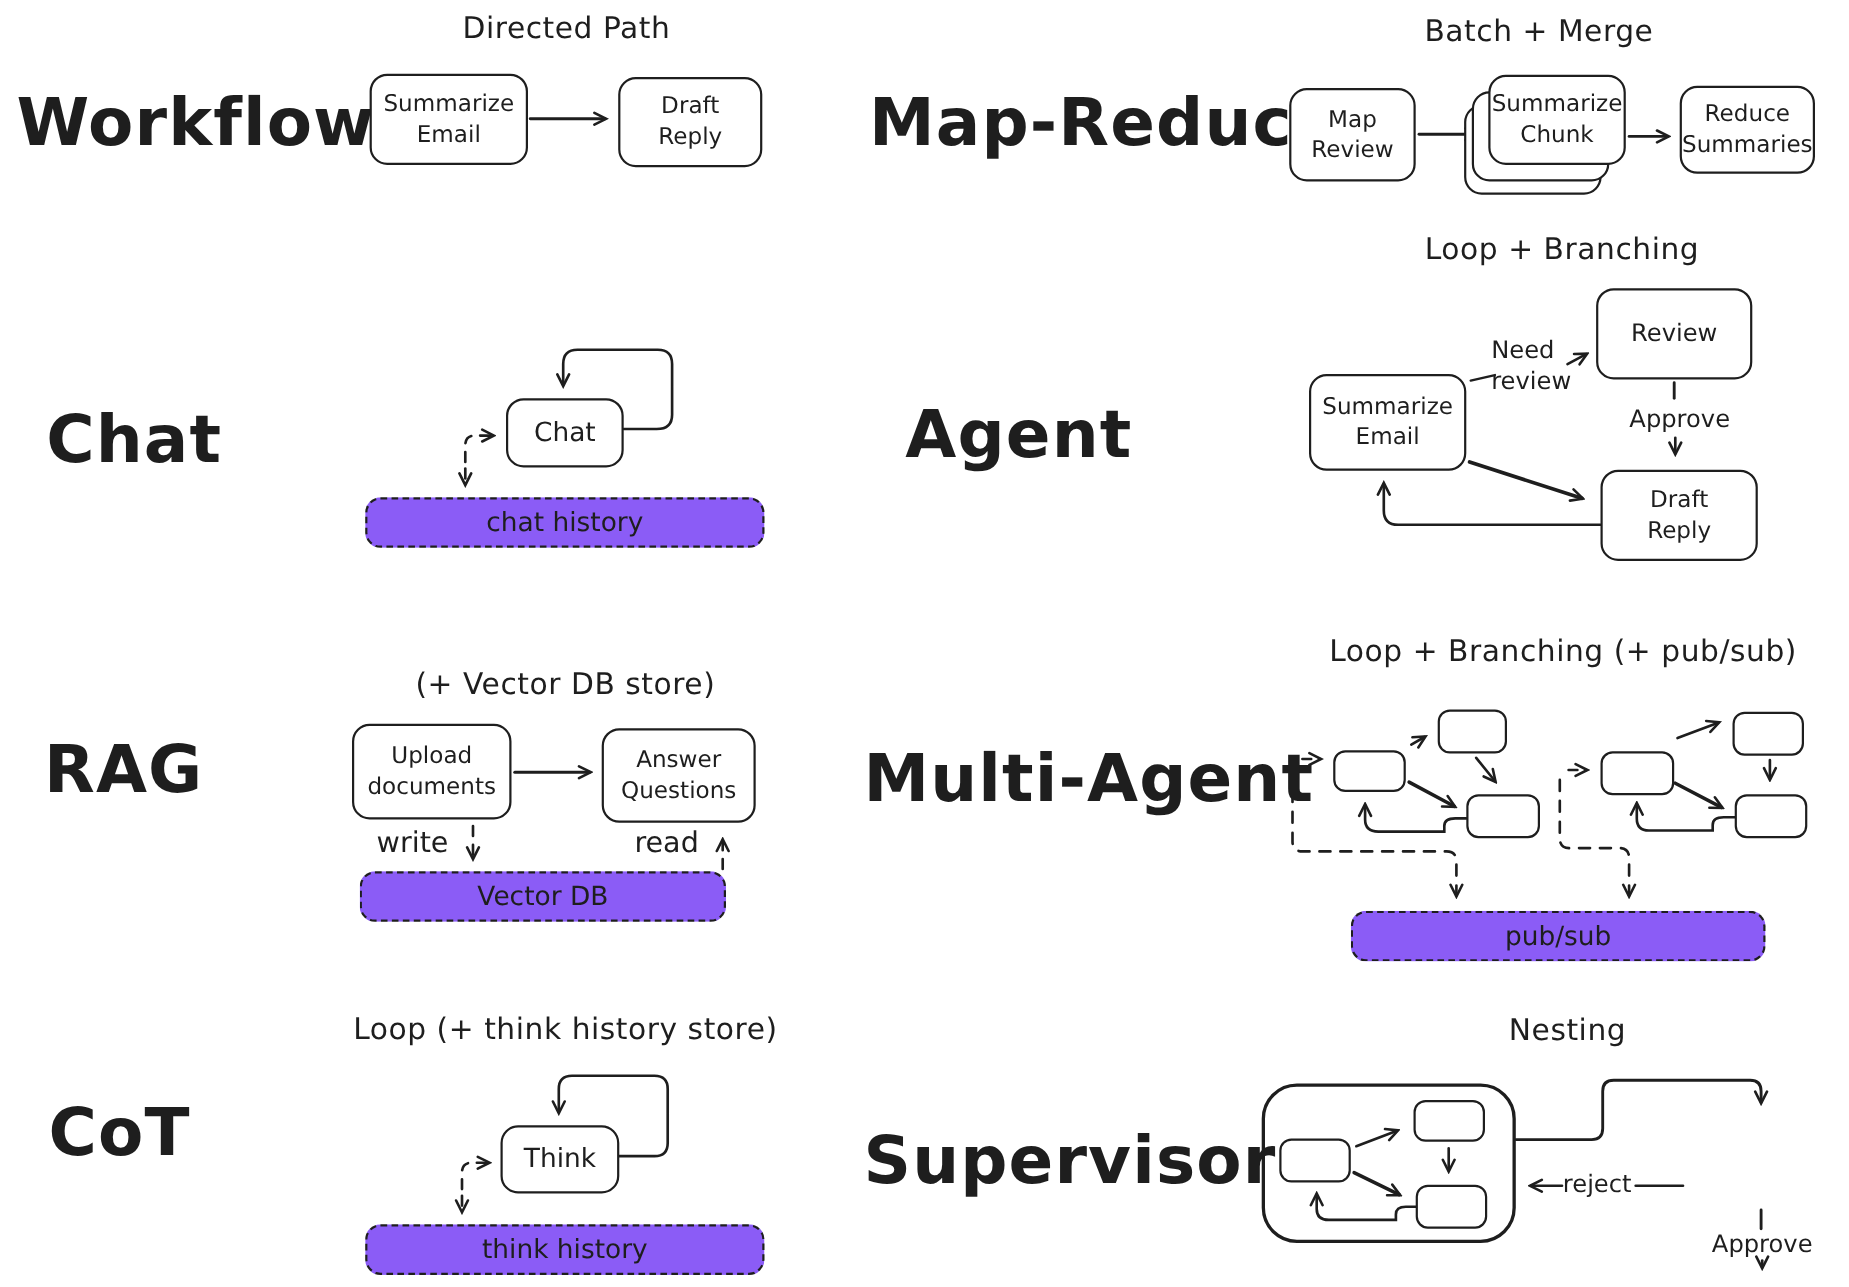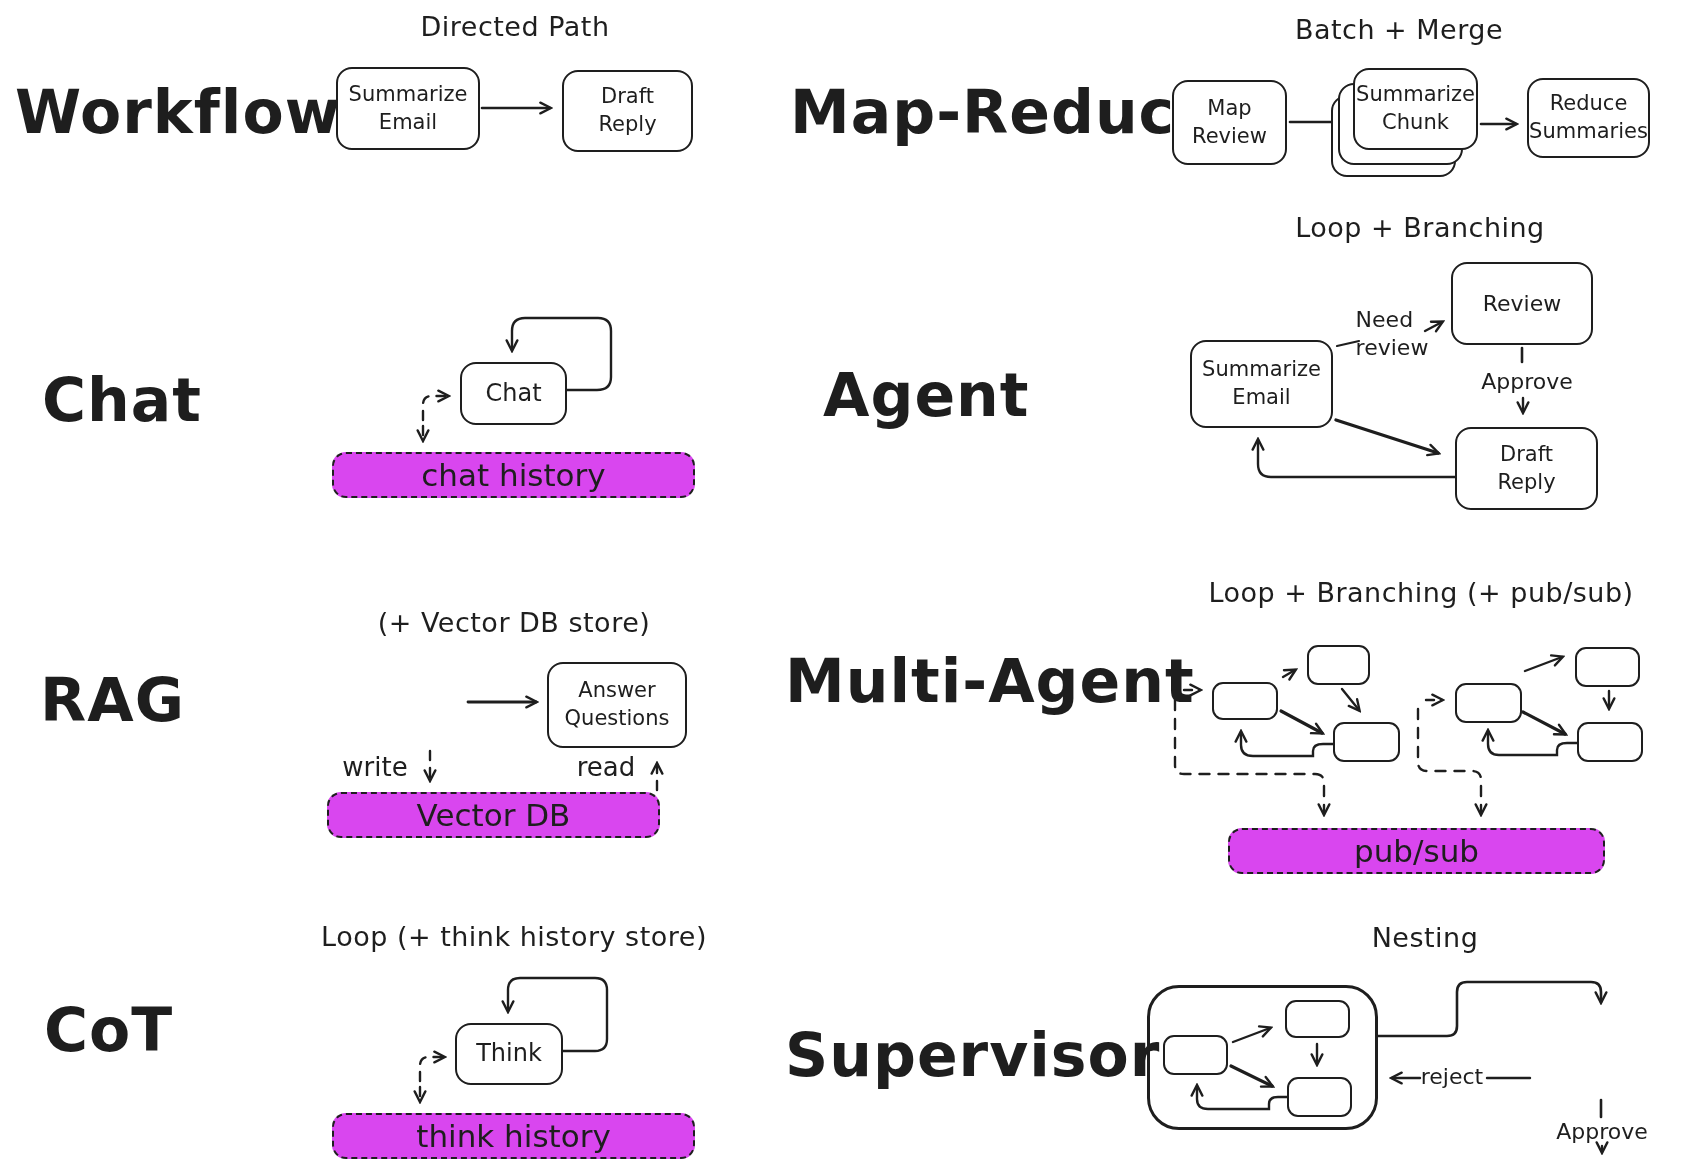--- a/index.html
+++ b/index.html
@@ -6,22 +6,22 @@
   .canvas{position:relative;width:1681px;height:1170px;background:#ffffff;
           font-family:"DejaVu Sans", sans-serif;color:#1e1e1e;overflow:hidden;}
   svg.wires{position:absolute;left:0;top:0;z-index:1;}
   .node{position:absolute;background:#ffffff;border:2.5px solid #1e1e1e;border-radius:16px;
         display:flex;align-items:center;justify-content:center;text-align:center;
         white-space:pre-line;font-size:21px;line-height:1.32;z-index:2;box-sizing:border-box;}
   .node.big-font{font-size:24px;}
   .node.small{border-radius:11px;}
   .stack-layer{position:absolute;background:#ffffff;border:2.5px solid #1e1e1e;border-radius:16px;
         z-index:2;box-sizing:border-box;}
-  .dashed-box{position:absolute;background:#d946ef;border:2.5px dashed #1e1e1e;border-radius:14px;
-        display:flex;align-items:center;justify-content:center;font-size:31px;z-index:2;box-sizing:border-box;}
+  .dashed-box{position:absolute;background:#8b5cf6;border:2.5px dashed #1e1e1e;border-radius:14px;
+        display:flex;align-items:center;justify-content:center;font-size:24px;z-index:2;box-sizing:border-box;}
   .container-box{position:absolute;background:transparent;border:3px solid #1e1e1e;border-radius:32px;
         z-index:1;box-sizing:border-box;}
   .sec-label{position:absolute;font-size:60px;font-weight:600;letter-spacing:1px;
         transform:translateY(-50%);z-index:2;white-space:nowrap;}
   .sec-title{position:absolute;font-size:27px;letter-spacing:0.5px;transform:translate(-50%,-50%);
         white-space:nowrap;z-index:2;}
   .edge-label{position:absolute;font-size:23px;transform:translate(-50%,-50%);
         white-space:pre-line;line-height:1.25;z-index:2;}
   .edge-label.rw{font-size:26px;}
 </style>
@@ -114,27 +114,29 @@
 Email</div>
   <div class="node" style="left:1451px;top:262px;width:142px;height:83px;font-size:22px">Review</div>
   <div class="node" style="left:1455px;top:427px;width:143px;height:83px">Draft
 Reply</div>
   <div class="edge-label" style="left:1392px;top:333px;font-size:22px">Need
 review</div>
   <div class="edge-label" style="left:1527px;top:382px;font-size:22px">Approve</div>
 
   <div class="sec-label" style="left:40px;top:700px">RAG</div>
   <div class="sec-title" style="left:514px;top:622px">(+ Vector DB store)</div>
+  <div class="node" style="left:320px;top:658px;width:145px;height:87px">Upload
+documents</div>
   <div class="node" style="left:547px;top:662px;width:140px;height:86px">Answer
 Questions</div>
   <div class="edge-label rw" style="left:375px;top:767px">write</div>
   <div class="edge-label rw" style="left:606px;top:767px">read</div>
   <div class="dashed-box" style="left:327px;top:792px;width:333px;height:46px">Vector DB</div>
 
-  <div class="sec-label" style="left:785px;top:681px">Multi-Agent</div>
+  <div class="sec-label" style="left:785px;top:708px">Multi-Agent</div>
   <div class="sec-title" style="left:1421px;top:592px">Loop + Branching (+ pub/sub)</div>
   <div class="node small" style="left:1212px;top:682px;width:66px;height:38px"></div>
   <div class="node small" style="left:1307px;top:645px;width:63px;height:40px"></div>
   <div class="node small" style="left:1333px;top:722px;width:67px;height:40px"></div>
   <div class="node small" style="left:1455px;top:683px;width:67px;height:40px"></div>
   <div class="node small" style="left:1575px;top:647px;width:65px;height:40px"></div>
   <div class="node small" style="left:1577px;top:722px;width:66px;height:40px"></div>
   <div class="dashed-box" style="left:1228px;top:828px;width:377px;height:46px">pub/sub</div>
 
   <div class="sec-label" style="left:44px;top:1030px">CoT</div>

